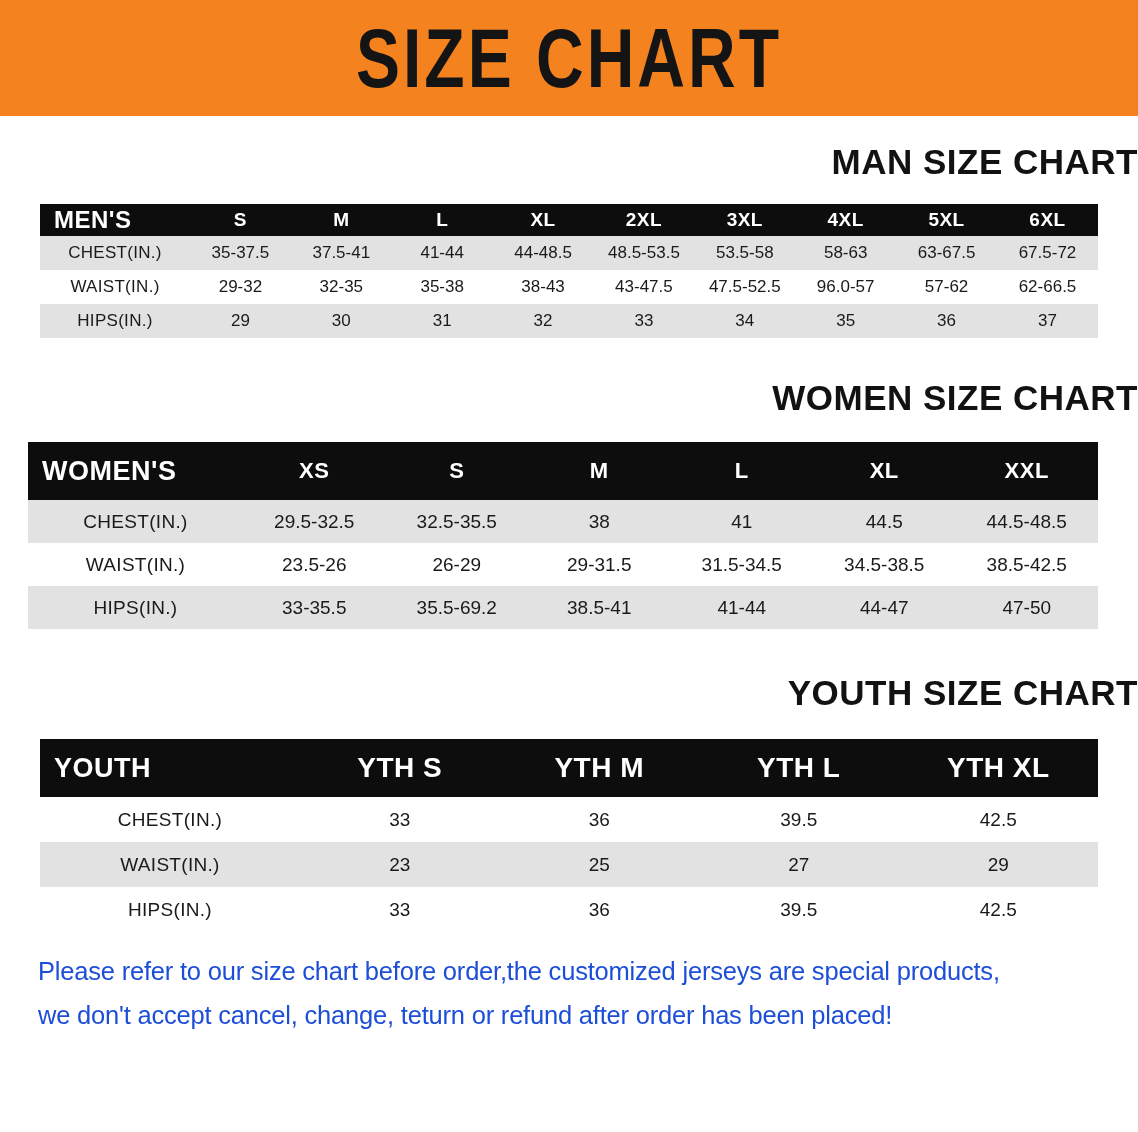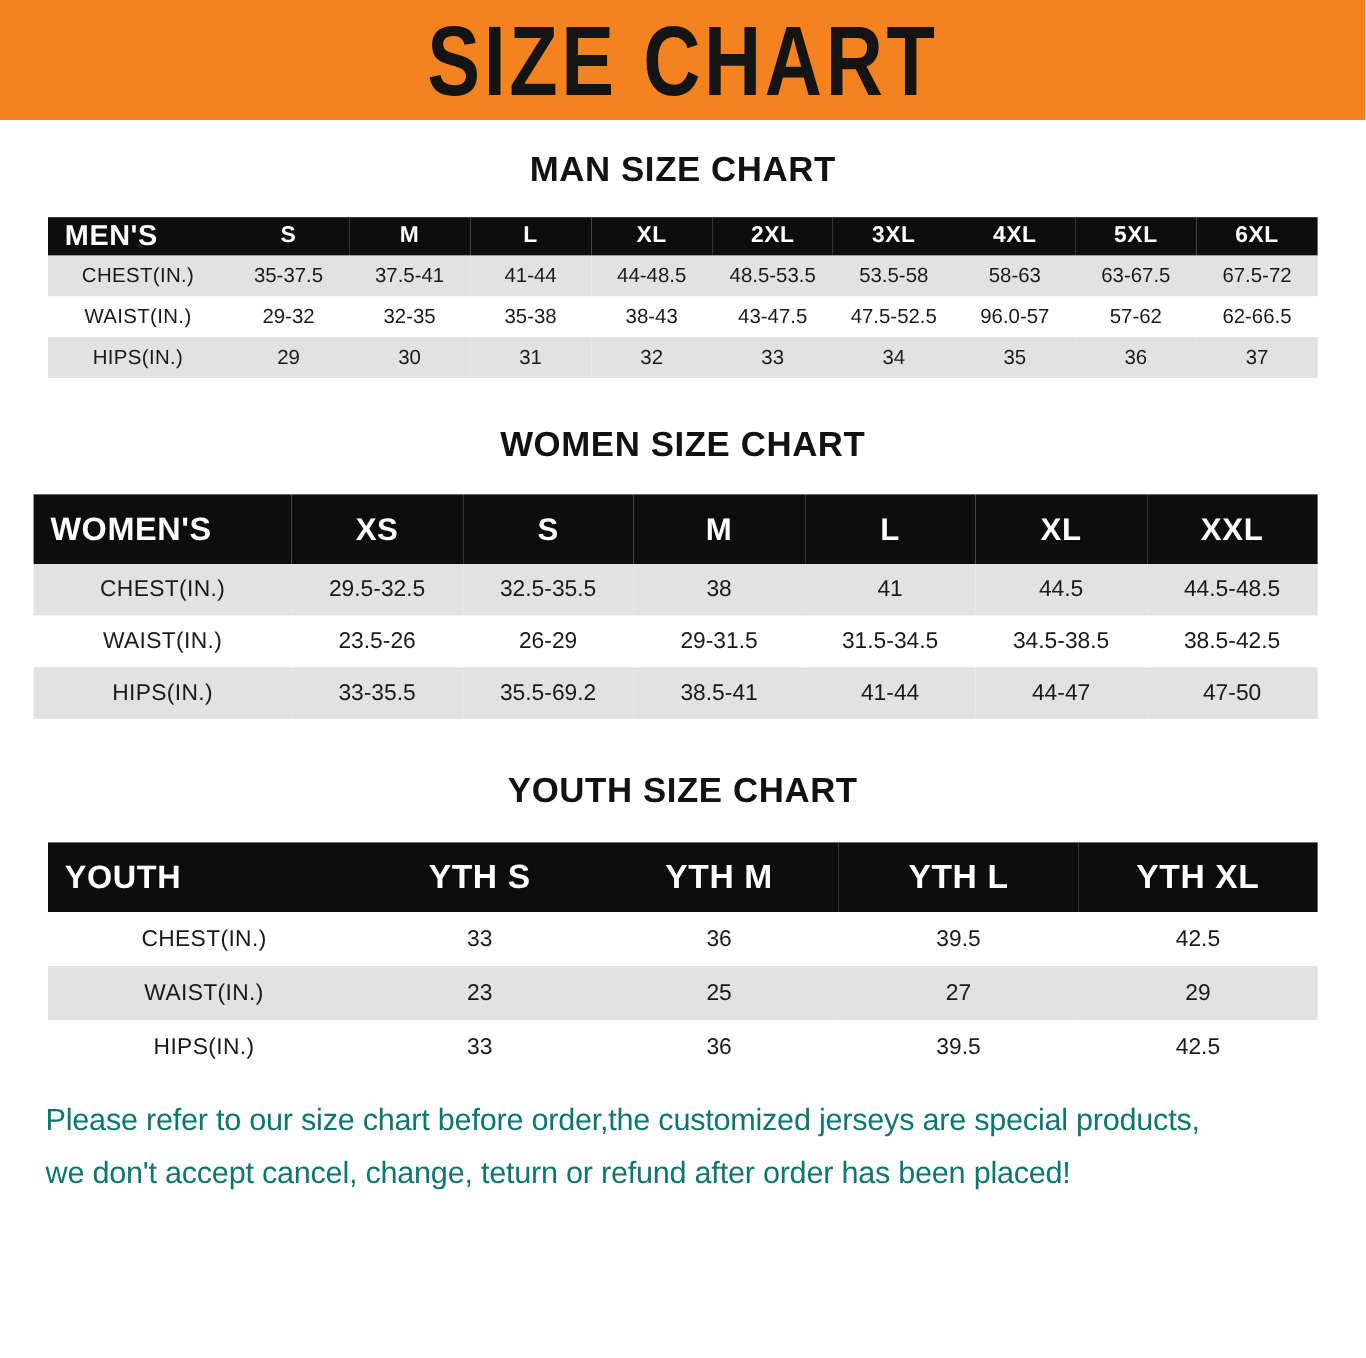--- a/index.html
+++ b/index.html
@@ -7,41 +7,41 @@
     width: 1138px;
     height: 1132px;
     background: #ffffff;
     font-family: "Liberation Sans", sans-serif;
     overflow: hidden;
   }
 
   
   .banner {
     width: 100%;
-    height: 100px;
+    height: 116px;
     background: #f4821f;
     display: flex;
     align-items: center;
     justify-content: center;
   }
   .banner-title {
     font-family: "Liberation Sans", sans-serif;
     font-weight: bold;
     font-size: 66px;
     letter-spacing: 3px;
     color: #141414;
     line-height: 1;
     transform: scaleY(1.25);
   }
 
   
   .section-title {
-    text-align: center;
+    text-align: right;
     font-weight: bold;
-    font-size: 29px;
+    font-size: 35px;
     color: #121212;
     letter-spacing: 0.5px;
   }
   .t-man    { margin-top: 26px; }
   .t-women  { margin-top: 40px; }
   .t-youth  { margin-top: 44px; }
 
   
   .tbl-wrap { padding: 0 40px; }
   table {
@@ -72,21 +72,21 @@
 
   
   #man-table thead th { height: 32px; font-size: 19px; }
   #man-table thead th.rowhead { font-size: 24px; }
   #man-table tbody td { height: 34px; font-size: 17px; }
   #man-table tbody td.rowlabel { font-size: 17px; }
   #man-table colgroup col:first-child { width: 150px; }
   #man-wrap { margin-top: 22px; }
 
   
-  #women-table thead th { height: 58px; font-size: 26px; }
+  #women-table thead th { height: 58px; font-size: 22px; }
   #women-table thead th.rowhead { font-size: 27px; }
   #women-table tbody td { height: 43px; font-size: 19px; }
   #women-wrap { margin-top: 24px; padding-left: 28px; }
   #women-table colgroup col:first-child { width: 215px; }
 
   
   #youth-table thead th { height: 58px; font-size: 28px; }
   #youth-table thead th.rowhead { font-size: 27px; }
   #youth-table tbody td { height: 45px; font-size: 19px; }
   #youth-wrap { margin-top: 26px; padding-left: 40px; }
@@ -275,16 +275,16 @@
           <td class="rowlabel">HIPS(IN.)</td>
           <td>33</td>
           <td>36</td>
           <td>39.5</td>
           <td>42.5</td>
         </tr>
       </tbody>
   </table>
 </div>
 
-<div class="note" style="color: #0f766e;">
+<div class="note" style="color: #1d4ed8;">
   <div>Please refer to our size chart before order,the customized jerseys are special products,</div>
   <div>we don't accept cancel, change, teturn or refund after order has been placed!</div>
 </div>
 
 </body></html>

